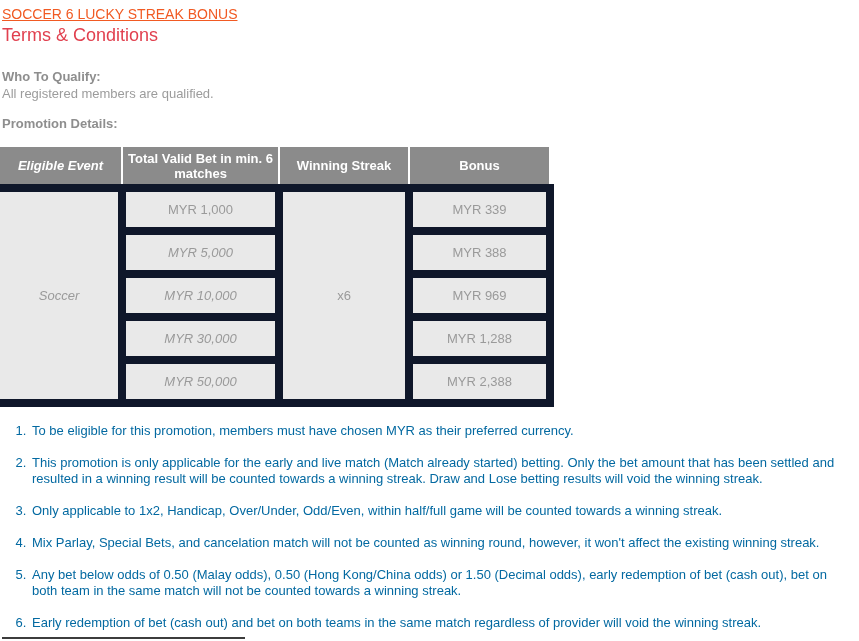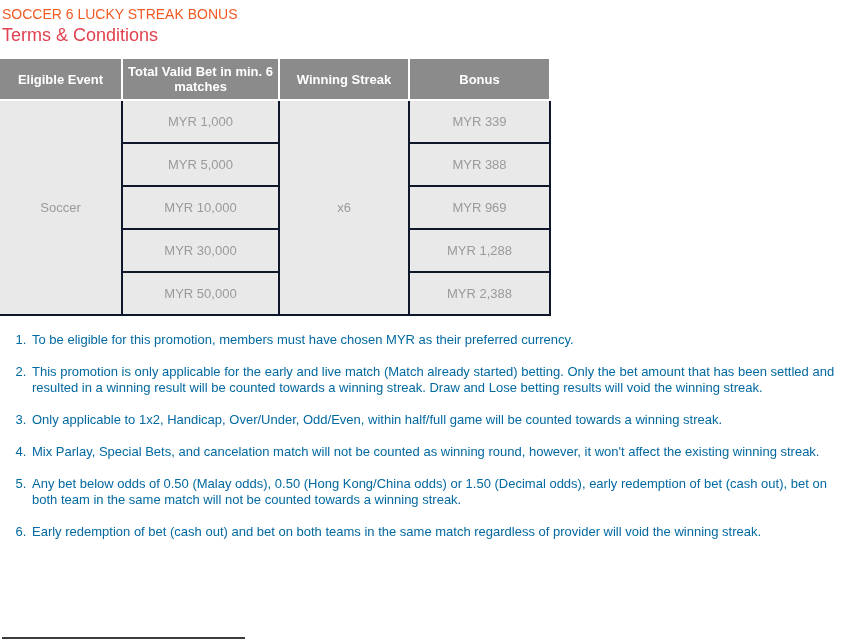--- a/index.html
+++ b/index.html
@@ -18,20 +18,21 @@
     height: 641px;
     padding: 6px 6px 0 2px;
     overflow: hidden;
   }
   .page-title {
     margin: 0;
     color: #f15a23;
     font-size: 14px;
     font-weight: 400;
     line-height: 17px;
+    text-decoration: underline;
   }
   .terms-link {
     display: inline-block;
     margin-top: 4px;
     color: #e1404f;
     font-size: 18px;
     line-height: 16px;
     text-decoration: none;
     cursor: pointer;
   }
@@ -65,24 +66,24 @@
     border: 2px solid #ffffff;
     padding: 0 1px;
   }
   .promo-table td {
     background: #e9e9e9;
     color: #9a9a9a;
     font-size: 13px;
     height: 43px;
     text-align: center;
     vertical-align: middle;
-    border: 2px solid #0f172a;
+    border: 8px solid #0f172a;
     padding: 0;
   }
-  .promo-table th:first-child, .promo-table td:first-child { border-left: 0; }
+  .promo-table th:first-child, .promo-table td:first-child { border-left: 0; font-style: italic; }
   .promo-table th { border-top: 0; }
 
   ol.terms-list {
     margin: 16px 0 0 0;
     padding: 0 10px 0 28px;
     line-height: 16px;
     color: #0369a1;
   }
   ol.terms-list li {
     margin-bottom: 16px;
@@ -99,21 +100,24 @@
 </style>
 </head>
 <body>
 
 <div class="page">
 
   <h1 class="page-title">SOCCER 6 LUCKY STREAK BONUS</h1>
 
   <a class="terms-link">Terms &amp; Conditions</a>
 
+  <h2 class="section-heading qualify-heading">Who To Qualify:</h2>
+  <p class="qualify-text">All registered members are qualified.</p>
 
+  <h2 class="section-heading details-heading">Promotion Details:</h2>
 
   <table class="promo-table">
     <colgroup>
       <col style="width:122px">
       <col style="width:157px">
       <col style="width:130px">
       <col style="width:141px">
     </colgroup>
     <thead>
       <tr>

